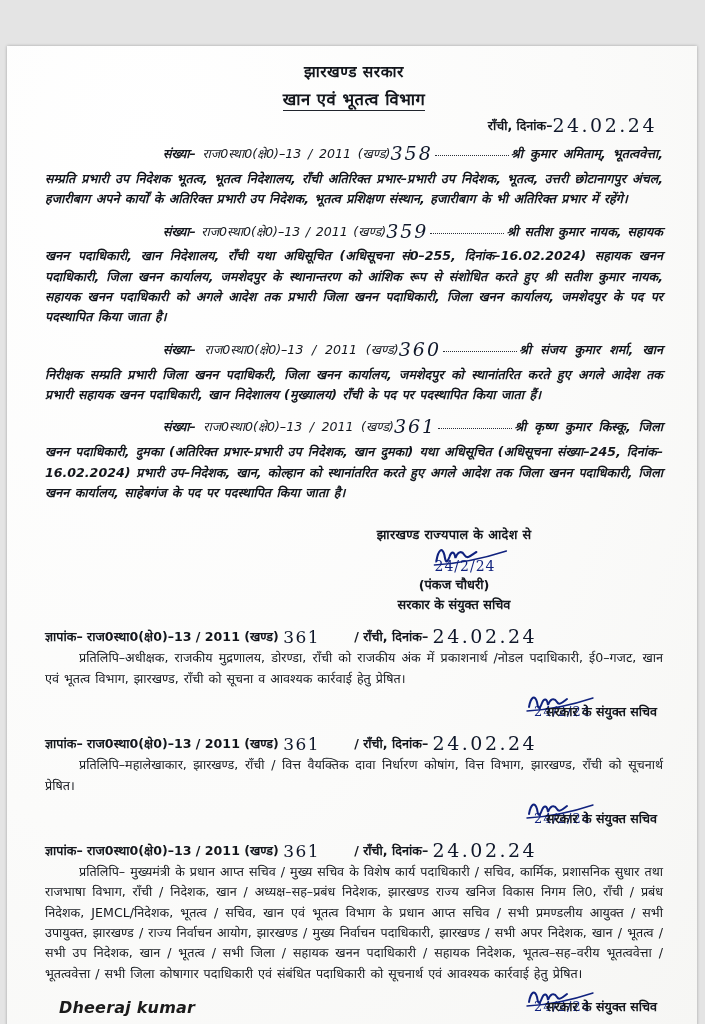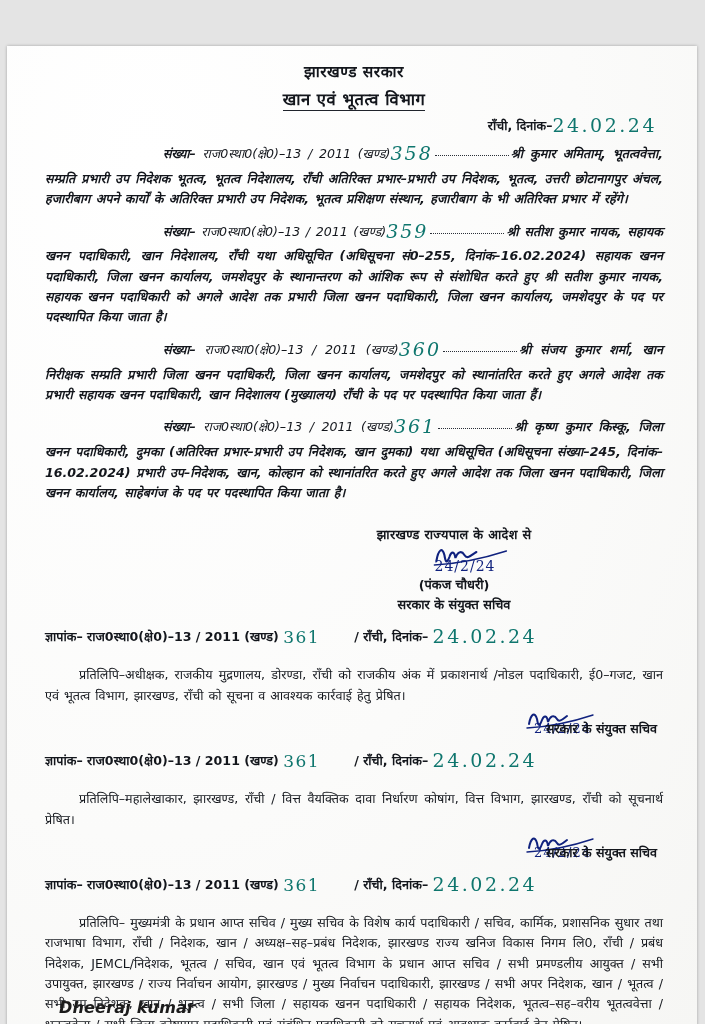--- a/index.html
+++ b/index.html
@@ -87,21 +87,21 @@
     display: inline-block;
     min-width: 74px;
     border-bottom: 1.5px dotted #2a2f38;
     vertical-align: 2px;
     margin: 0 2px;
   }
 
   
   .ink {
     font-family: "DejaVu Serif", "Liberation Serif", serif;
-    color: #0f766e;
+    color: #0f172a;
     font-size: 19px;
     letter-spacing: 2px;
     font-weight: 500;
     vertical-align: -2px;
   }
   .ink.sm { font-size: 17px; letter-spacing: 1.5px; }
   .ink.date {
     font-size: 19px;
     letter-spacing: 2.5px;
   }
@@ -148,21 +148,21 @@
     font-size: 12.6px;
     font-weight: bold;
     white-space: nowrap;
   }
   .memoref .gap { display: inline-block; width: 34px; }
   .memobody {
     font-size: 12.6px;
     line-height: 1.62;
     text-align: justify;
     text-align-last: left;
-    margin-top: 18px;
+    margin-top: 1px;
     word-spacing: 1px;
   }
   .memosign {
     position: relative;
     height: 30px;
     margin-top: 1px;
   }
   .memosign .desig2 {
     position: absolute;
     right: 6px;

